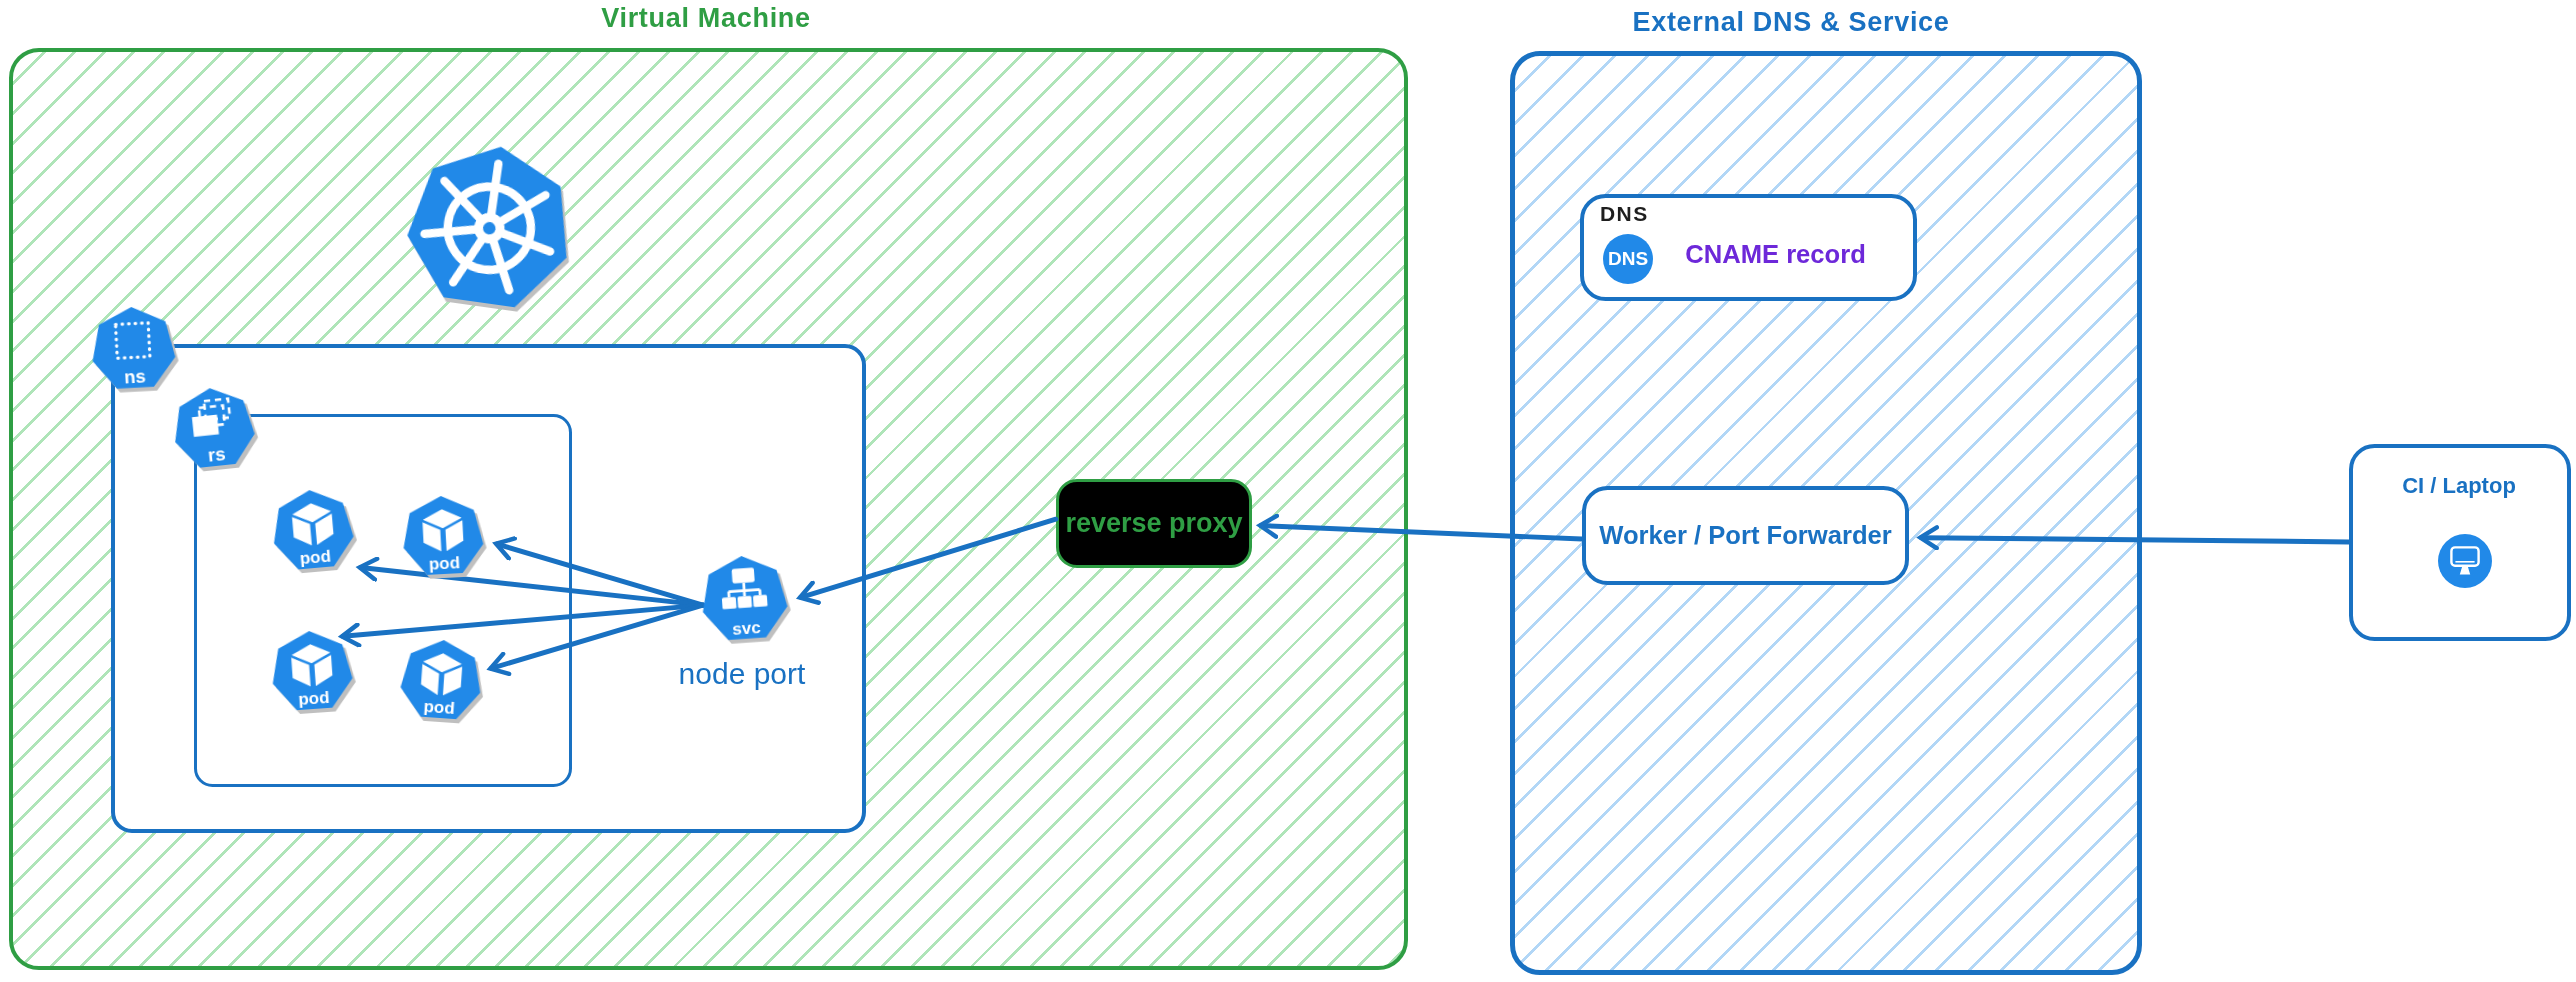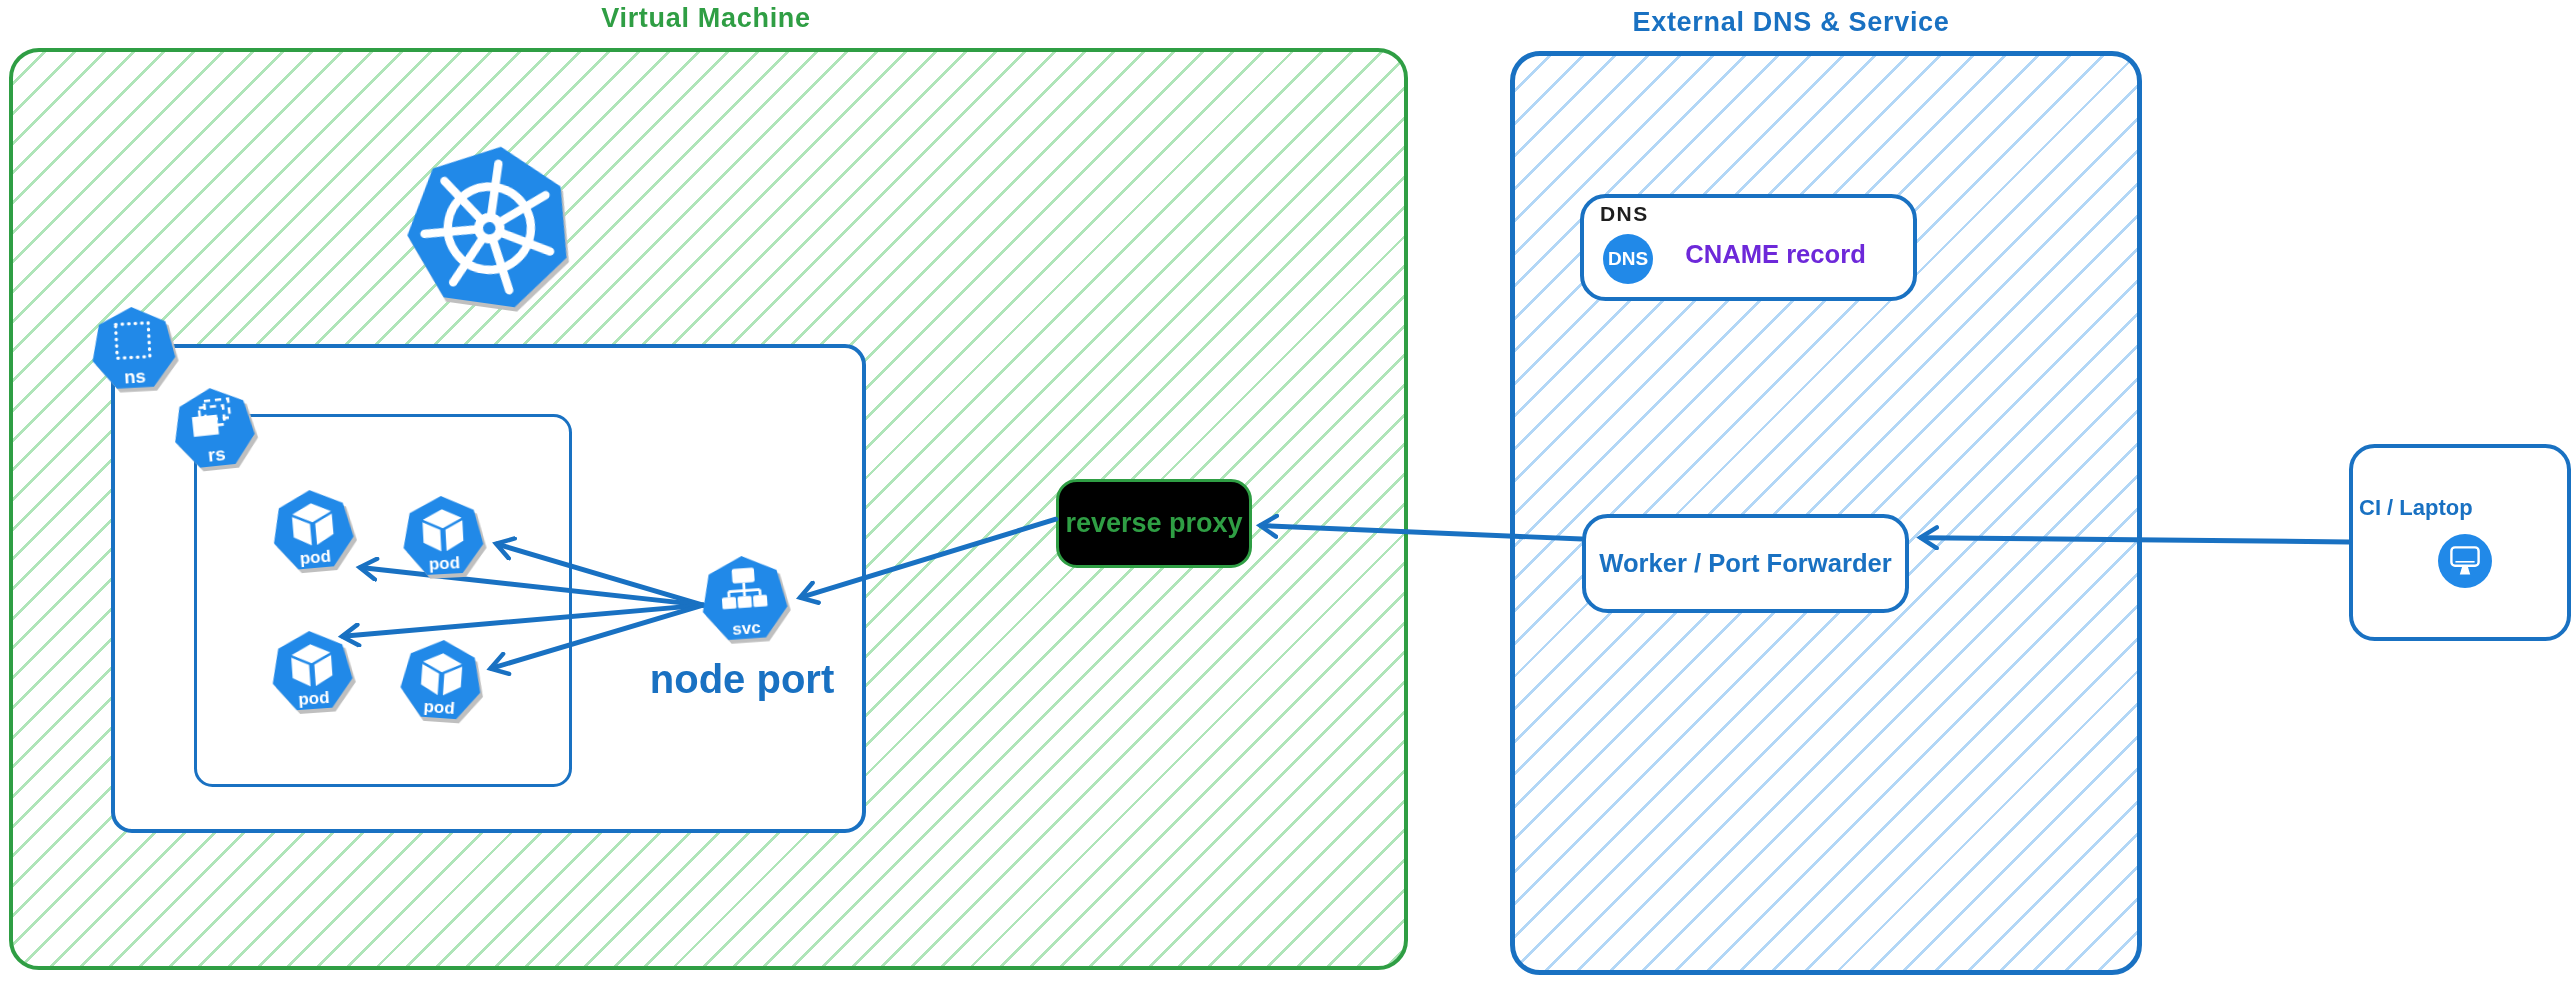--- a/index.html
+++ b/index.html
@@ -29,39 +29,39 @@
   .ns-box{left:111px;top:344px;width:755px;height:489px;border-radius:21px;}
   .rs-box{left:194px;top:414px;width:378px;height:373px;border-width:3.6px;border-radius:18.5px;}
   .rp-box{
     position:absolute;left:1056px;top:479px;width:196px;height:89px;background:#000000;
     border:3.6px solid #2f9e44;border-radius:21px;box-sizing:border-box;
     display:flex;align-items:center;justify-content:center;
   }
   .rp-box .lbl{color:#2f9e44;font-size:27px;font-weight:600;}
   .dns-box{left:1580px;top:194px;width:337px;height:107px;border-radius:25.6px;}
   .worker-box{left:1582px;top:486px;width:327px;height:99px;border-radius:25.6px;
-    display:flex;align-items:center;justify-content:center;margin-top:28px;}
+    display:flex;align-items:center;justify-content:center;}
   .worker-box .lbl{color:#1971c2;font-size:25.6px;font-weight:600;}
   .ci-box{left:2349px;top:444px;width:222px;height:197px;border-radius:25.6px;}
   .dns-tag{position:absolute;left:1600px;top:202px;color:#1e1e1e;font-size:21px;font-weight:700;letter-spacing:1.4px;}
   .dns-circle{
     position:absolute;left:1603px;top:234px;width:50px;height:50px;border-radius:50%;
     background:#2189e8;color:#ffffff;display:flex;align-items:center;justify-content:center;
     font-size:19px;font-weight:700;
   }
   .cname-lbl{position:absolute;left:1669px;top:240px;width:213px;text-align:center;
     color:#6d28d9;font-size:25.6px;font-weight:600;}
-  .ci-lbl{position:absolute;left:2359px;top:495px;width:200px;
+  .ci-lbl{position:absolute;left:2359px;top:473px;width:200px;text-align:center;
     color:#1971c2;font-size:22px;font-weight:600;}
   .ci-circle{
     position:absolute;left:2438px;top:534px;width:54px;height:54px;border-radius:50%;
     background:#2189e8;display:flex;align-items:center;justify-content:center;
   }
   .nodeport-lbl{position:absolute;left:625px;top:657px;width:234px;text-align:center;
-    color:#1971c2;font-size:40px;font-weight:700;}
+    color:#1971c2;font-size:30px;font-weight:400;}
   
   .icon-wrap{position:absolute;filter:drop-shadow(3.6px 4.3px 0 #bfbfbf);}
   .hept{
     width:100%;height:100%;background:#2189e8;position:relative;
     clip-path:polygon(50% 0%, 89.1% 18.8%, 98.7% 61.1%, 71.7% 95.1%, 28.3% 95.1%, 1.3% 61.1%, 10.9% 18.8%);
   }
   .hept .glyph{position:absolute;left:18%;top:10%;width:64%;height:64%;}
   .hept .hlbl{
     position:absolute;left:0;bottom:7%;width:100%;text-align:center;
     color:#ffffff;font-weight:700;font-size:17px;line-height:1;

